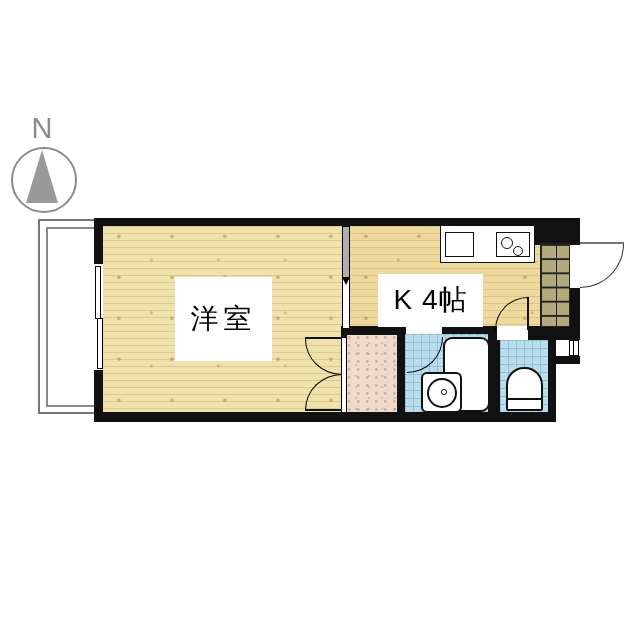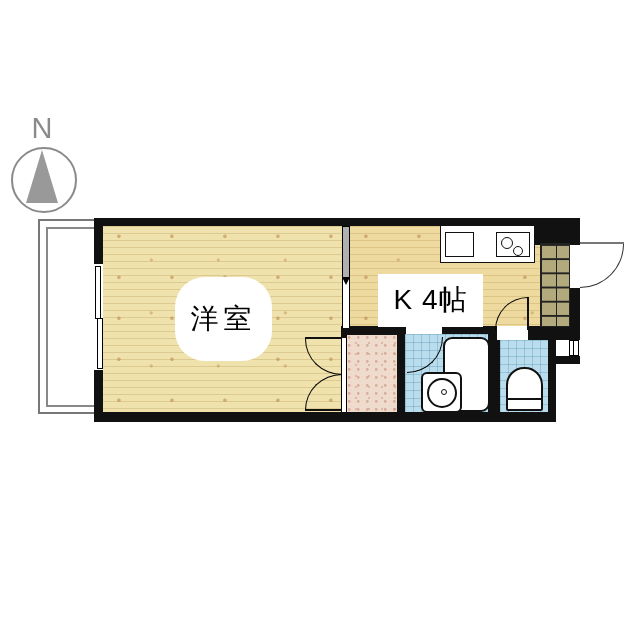--- a/index.html
+++ b/index.html
@@ -104,20 +104,20 @@
   <div class="arc" style="left:495px;top:297px;width:33px;height:33px;border-top-left-radius:100% 100%;border-left:1.5px solid #000;border-top:1.5px solid #000;"></div>
   <div class="fixture" style="left:506px;top:367px;width:37px;height:34px;border-radius:18px 18px 3px 3px;"></div>
   <div class="fixture" style="left:506px;top:398px;width:37px;height:13px;border-radius:2px;"></div>
 
   <div class="abs" style="left:580px;top:242px;width:44px;height:2px;background:#777;"></div>
   <div class="arc" style="left:580px;top:244px;width:44px;height:44px;border-bottom-right-radius:100% 100%;border-right:1.3px solid #333;border-bottom:1.3px solid #333;"></div>
 
   <div class="pane" style="left:569px;top:340px;width:10px;height:16px;"></div>
   <div class="abs" style="left:573px;top:340px;width:1px;height:16px;background:#000;"></div>
 
-  <div class="label-box" style="left:175px;top:277px;width:97px;height:84px;border-radius:30px;">
+  <div class="label-box" style="left:175px;top:277px;width:97px;height:84px;">
     <div class="l1">洋室</div>
   </div>
   <div class="label-box" style="left:378px;top:274px;width:105px;height:53px;">
     <div class="l2">K 4帖</div>
   </div>
 
 </div>
 
 </body></html>

